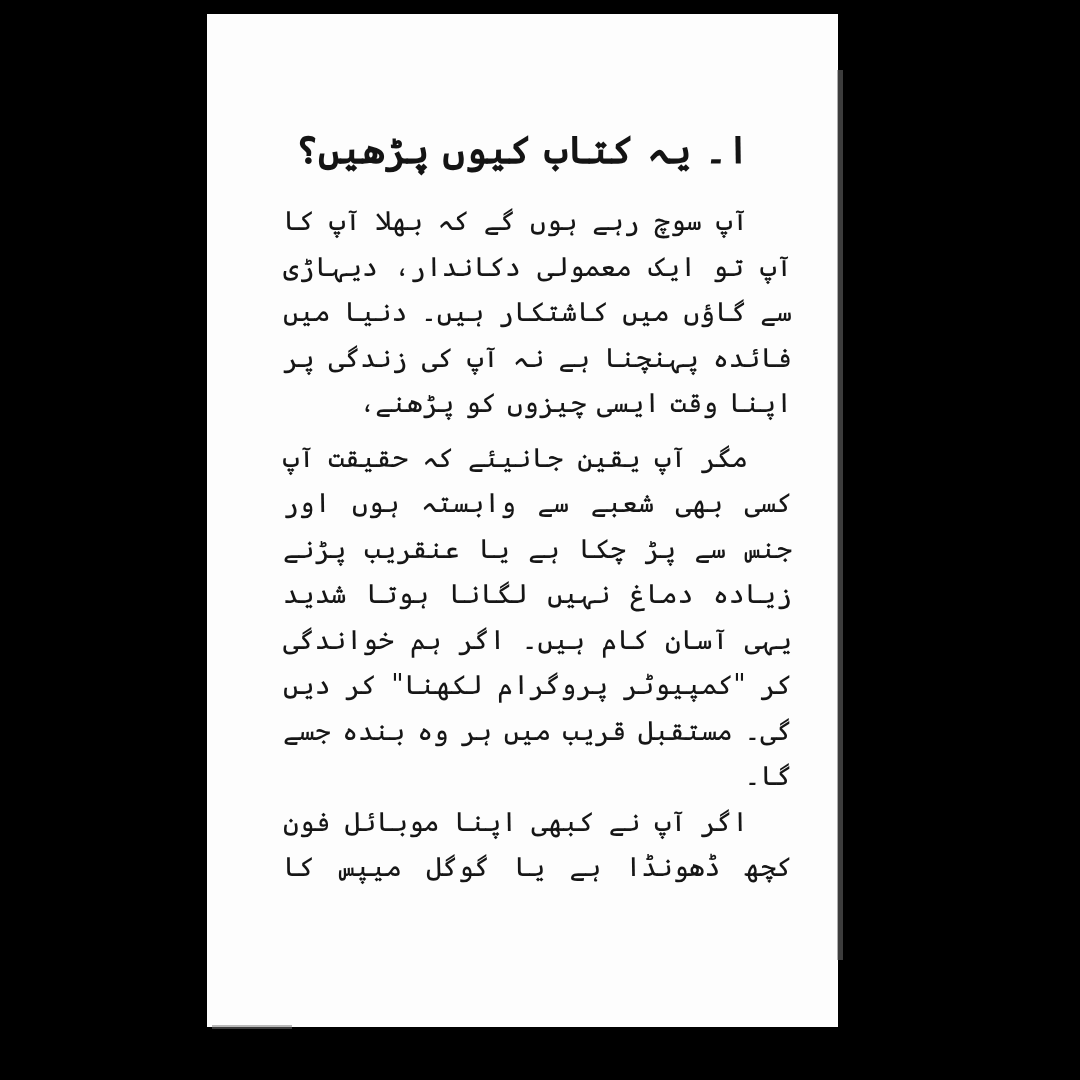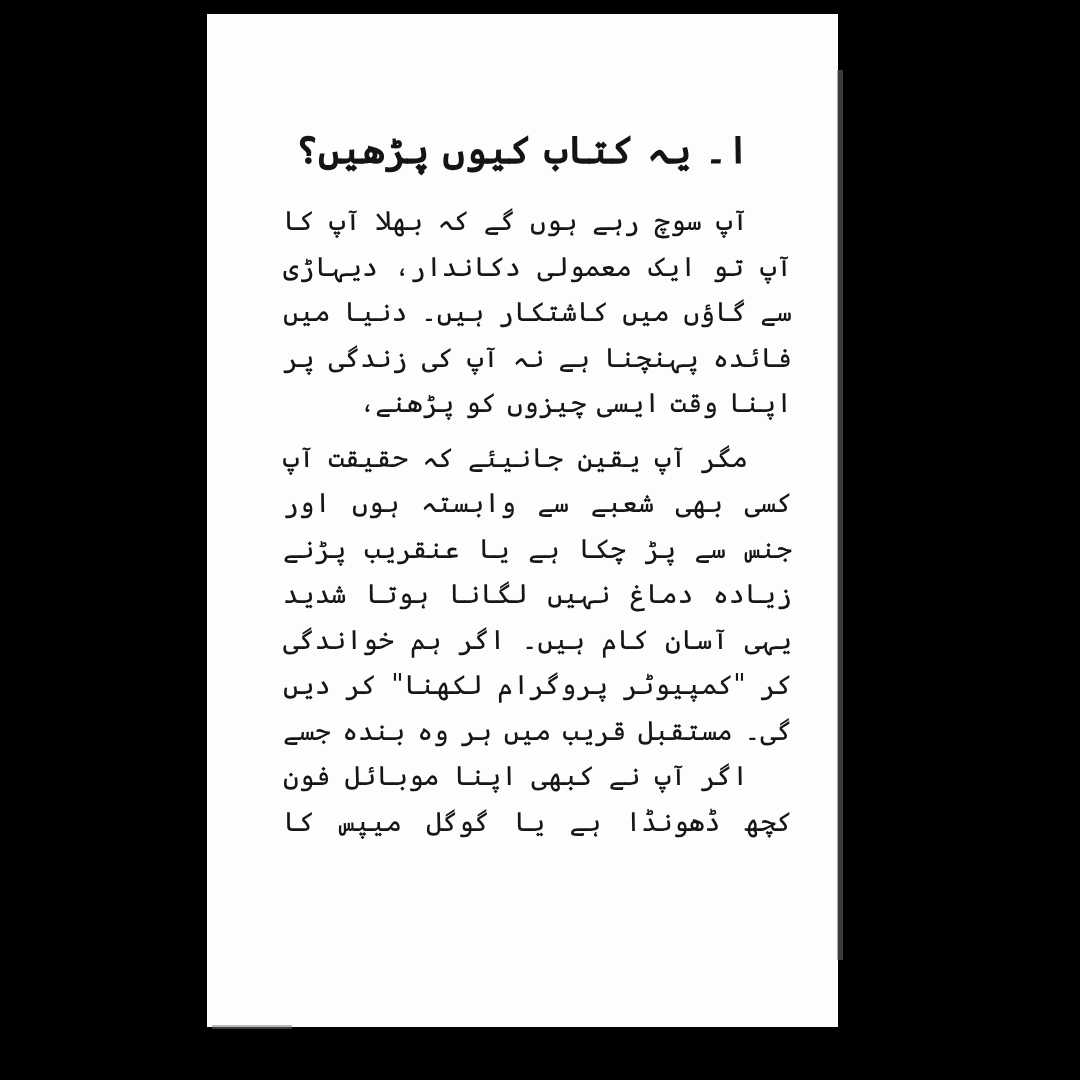--- a/index.html
+++ b/index.html
@@ -103,20 +103,21 @@
       </div>
 
       <div class="para para-2">
         <div class="line indent">مگر آپ یقین جانیئے کہ حقیقت آپ کی اس سوچ سے یکسر مختلف ہے۔ آپ خواہ</div>
         <div class="line">کسی بھی شعبے سے وابستہ ہوں اور کوئی کام کرتے ہوں۔ آپ کا واسطہ آرٹیفیشل انٹیلی</div>
         <div class="line">جنس سے پڑ چکا ہے یا عنقریب پڑنے والا ہے۔ روزمرہ زندگی کے کام جس میں کوئی اتنا</div>
         <div class="line">زیادہ دماغ نہیں لگانا ہوتا شدید خطرے میں ہیں۔ اے آئی آٹو مشین کا سب سے پہلا نشانہ</div>
         <div class="line">یہی آسان کام ہیں۔ اگر ہم خواندگی کی تعریف کو "اپنا نام لکھنے کی صلاحیت" سے بدل</div>
         <div class="line">کر "کمپیوٹر پروگرام لکھنا" کر دیں تو عالمی شرح خواندگی 86 فیصد سے 3 فیصد پر آ جائے</div>
         <div class="line">گی۔ مستقبل قریب میں ہر وہ بندہ جسے اے آئی کی سمجھ بوجھ نہیں ہے ناخواندہ کہلائے</div>
+        <div class="line last">گا۔</div>
       </div>
 
       <div class="para para-3">
         <div class="line indent">اگر آپ نے کبھی اپنا موبائل فون کال ملانے کے لئے استعمال کیا ہے، یا گوگل پر</div>
         <div class="line">کچھ ڈھونڈا ہے یا گوگل میپس کا استعمال کیا ہے تو آپ اے آئی کے صارف ہیں۔ ای میل</div>
       </div>
 
     </div>
   </div>
 

